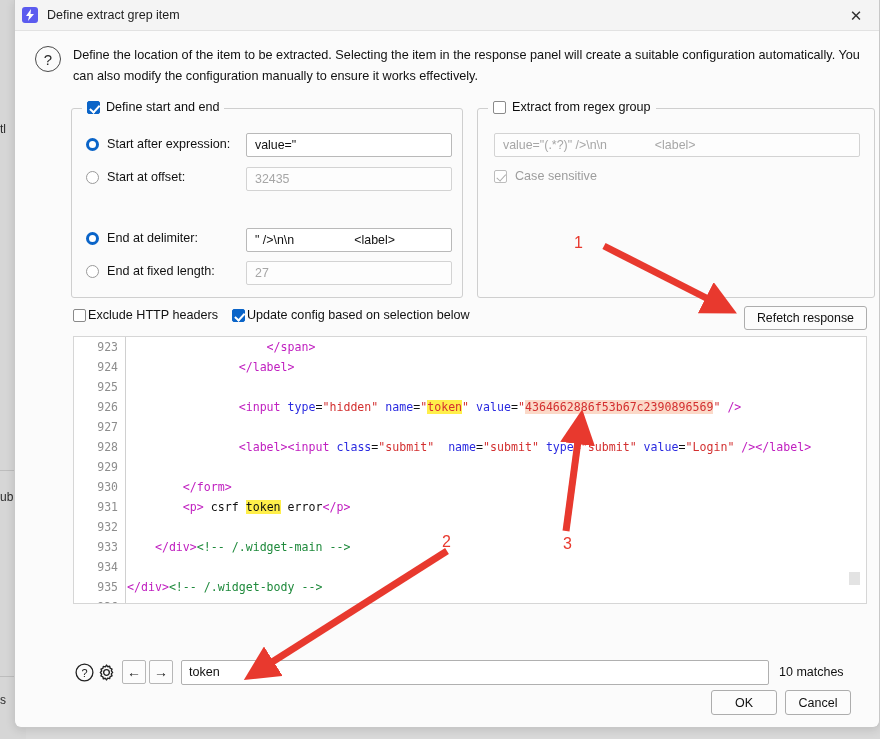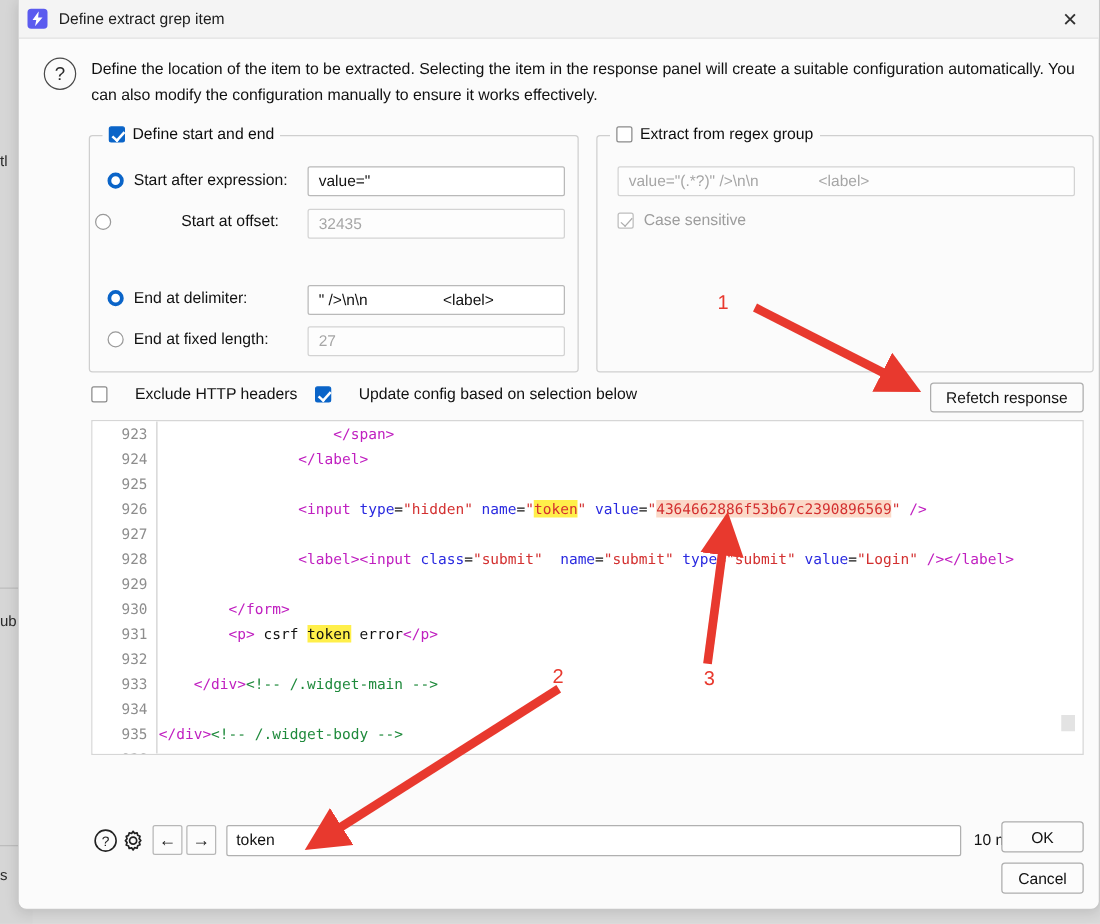--- a/index.html
+++ b/index.html
@@ -124,21 +124,21 @@
   .field.muted { color: #a6a6a6; background: #fdfdfd; border-color: #d3d3d3; }
   .field .tail { margin-left: auto; padding-left: 14px; }
   .field .pad-right { margin-right: 48px; }
 
   
   .optrow {
     position: absolute; left: 58px; top: 308px;
     display: flex; align-items: center; gap: 8px;
     font-size: 12.6px; color: #111;
   }
-  .optrow .grp { display: flex; align-items: center; gap: 22px; }
+  .optrow .grp { display: flex; align-items: center; gap: 2px; }
   .refetch-btn {
     position: absolute; right: 12px; top: 306px;
     height: 24px; padding: 0 12px;
     border: 1px solid #adadad; background: #fcfcfc; border-radius: 3px;
     font-size: 12.4px; color: #111; display: flex; align-items: center;
     cursor: pointer;
   }
 
   
   .code-wrap {
@@ -195,22 +195,22 @@
     border: 1px solid #b0b0b0; background: #fff; border-radius: 2px;
     display: flex; align-items: center; padding: 0 7px;
     font-size: 12.6px; color: #111;
   }
   .matches {
     margin-left: 10px; font-size: 12.5px; color: #111; white-space: nowrap;
   }
 
   
   .footer {
-    position: absolute; right: 12px; bottom: 12px;
-    display: flex; gap: 8px; flex-direction: column;
+    position: absolute; right: 28px; bottom: 12px;
+    display: flex; gap: 8px;
   }
   .btn {
     width: 66px; height: 25px; border: 1px solid #adadad;
     background: #fcfcfc; border-radius: 3px;
     display: flex; align-items: center; justify-content: center;
     font-size: 12.5px; color: #111; cursor: pointer;
   }
 
   
   .anno { position: absolute; left: 0; top: 0; width: 880px; height: 739px;
@@ -258,21 +258,21 @@
         </div>
 
         <div class="row" style="left:14px; top:28px;">
           <span class="radio on"></span>
           <span class="lbl">Start after expression:</span>
         </div>
         <div class="field" style="left:174px; top:24px; width:206px;">
           <span>value="</span>
         </div>
 
-        <div class="row" style="left:4px; top:61px;gap:48px;">
+        <div class="row" style="left:14px; top:61px;">
           <span class="radio"></span>
           <span class="lbl">Start at offset:</span>
         </div>
         <div class="field muted" style="left:174px; top:58px; width:206px;">
           <span>32435</span>
         </div>
 
         <div class="row" style="left:14px; top:122px;">
           <span class="radio on"></span>
           <span class="lbl">End at delimiter:</span>

